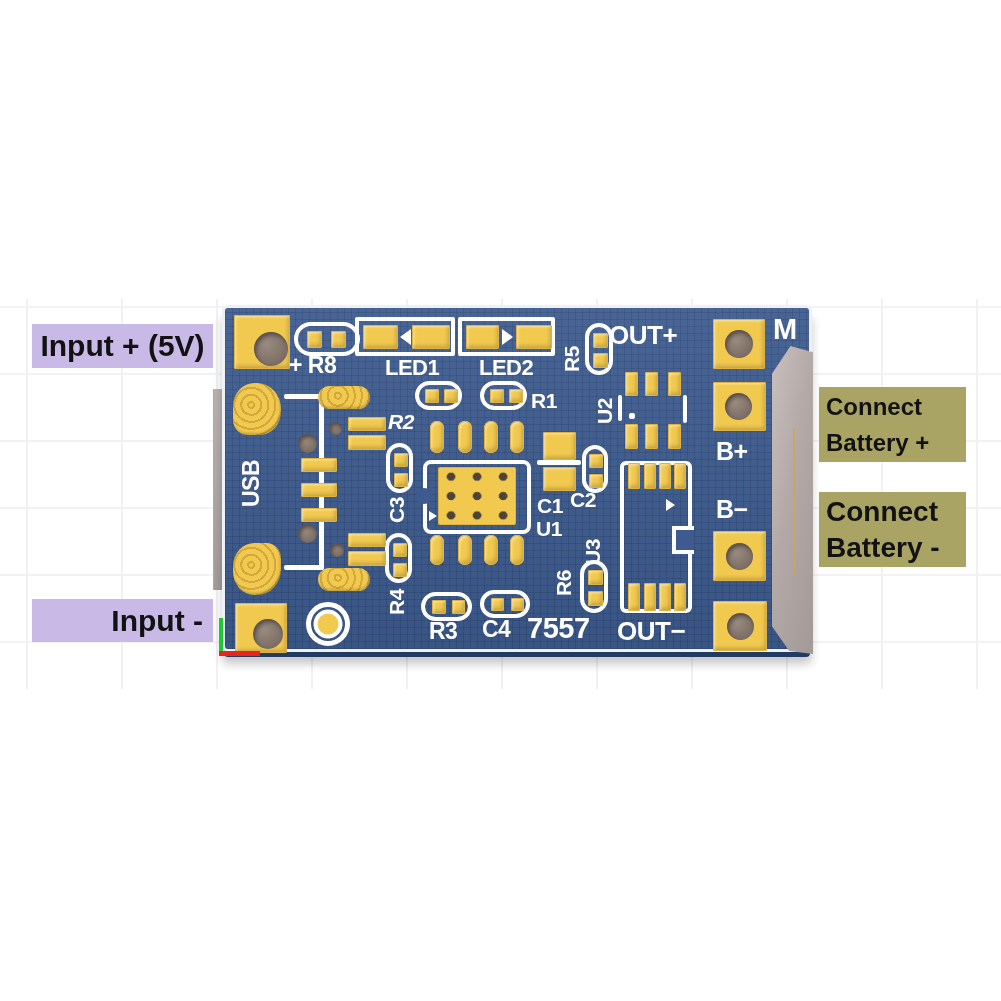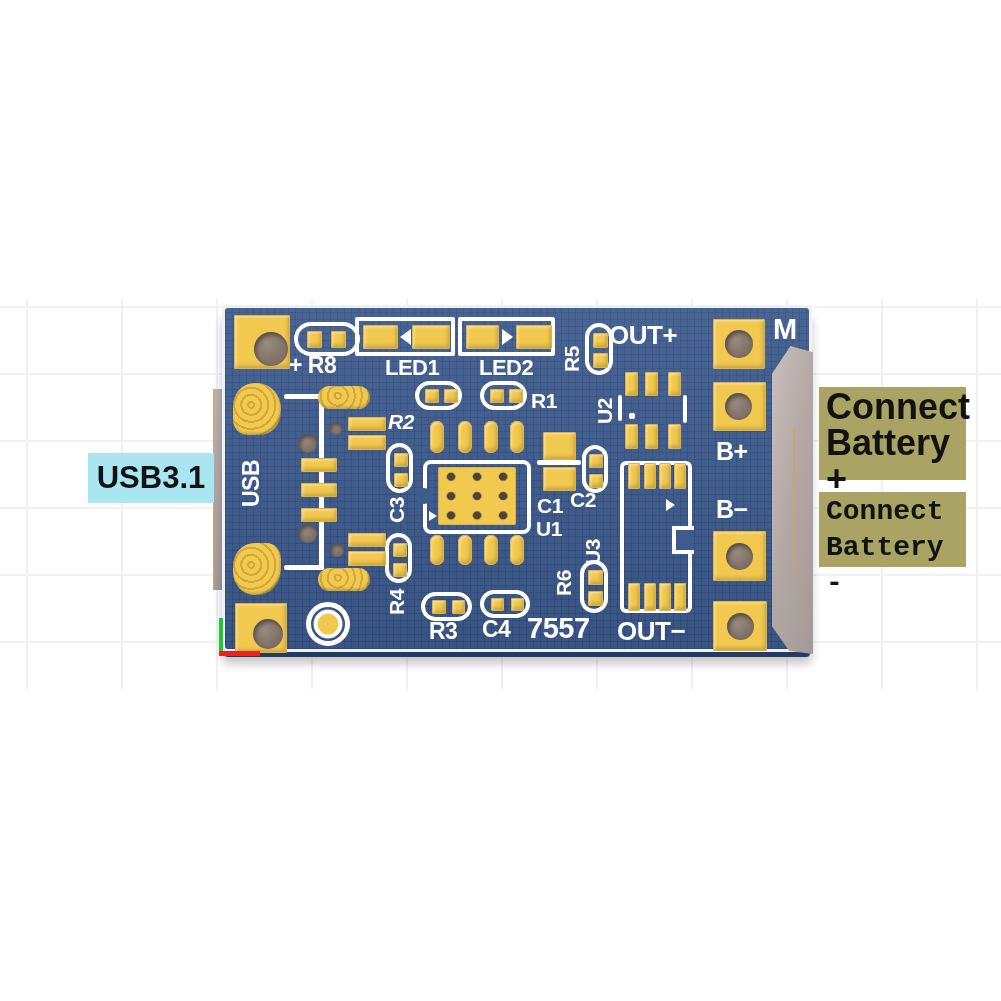--- a/index.html
+++ b/index.html
@@ -234,18 +234,19 @@
     <div class="hole" style="left:105px;top:235px;width:14px;height:14px;"></div>
     <span class="sk vtext" style="left:15px;top:153px;height:46px;font-size:23px;">USB</span>
   </div>
 
   <div id="tab-right" class="abs"></div>
   <div id="tab-line" class="abs"></div>
 
   <div id="origin-y" class="abs"></div>
   <div id="origin-x" class="abs"></div>
 
-  <div class="callout cyan" style="left:88px;top:453px;width:126px;height:50px;font-size:31px;line-height:50px;text-align:center;">USB3.1</div>
-
-  <div class="callout olive" style="left:819px;top:387px;width:147px;height:93px;font-size:36px;line-height:36px;padding-left:7px;padding-top:2px;">Connect Battery +</div>
-  <div class="callout olive" style="left:819px;top:492px;width:147px;height:75px;font-size:28px;line-height:36px;padding-left:7px;padding-top:2px;font-family:Liberation Mono, monospace;">Connect Battery -</div>
+  <div class="callout lav" style="left:32px;top:324px;width:181px;height:44px;font-size:30px;line-height:44px;text-align:center;">Input + (5V)</div>
+  <div class="callout lav" style="left:32px;top:599px;width:181px;height:43px;font-size:30px;line-height:43px;text-align:right;padding-right:10px;">Input -</div>
+
+  <div class="callout olive" style="left:819px;top:387px;width:147px;height:75px;font-size:24px;line-height:36px;padding-left:7px;padding-top:2px;">Connect Battery +</div>
+  <div class="callout olive" style="left:819px;top:492px;width:147px;height:75px;font-size:28px;line-height:36px;padding-left:7px;padding-top:2px;">Connect Battery -</div>
 
 </div>
 
 </body></html>

